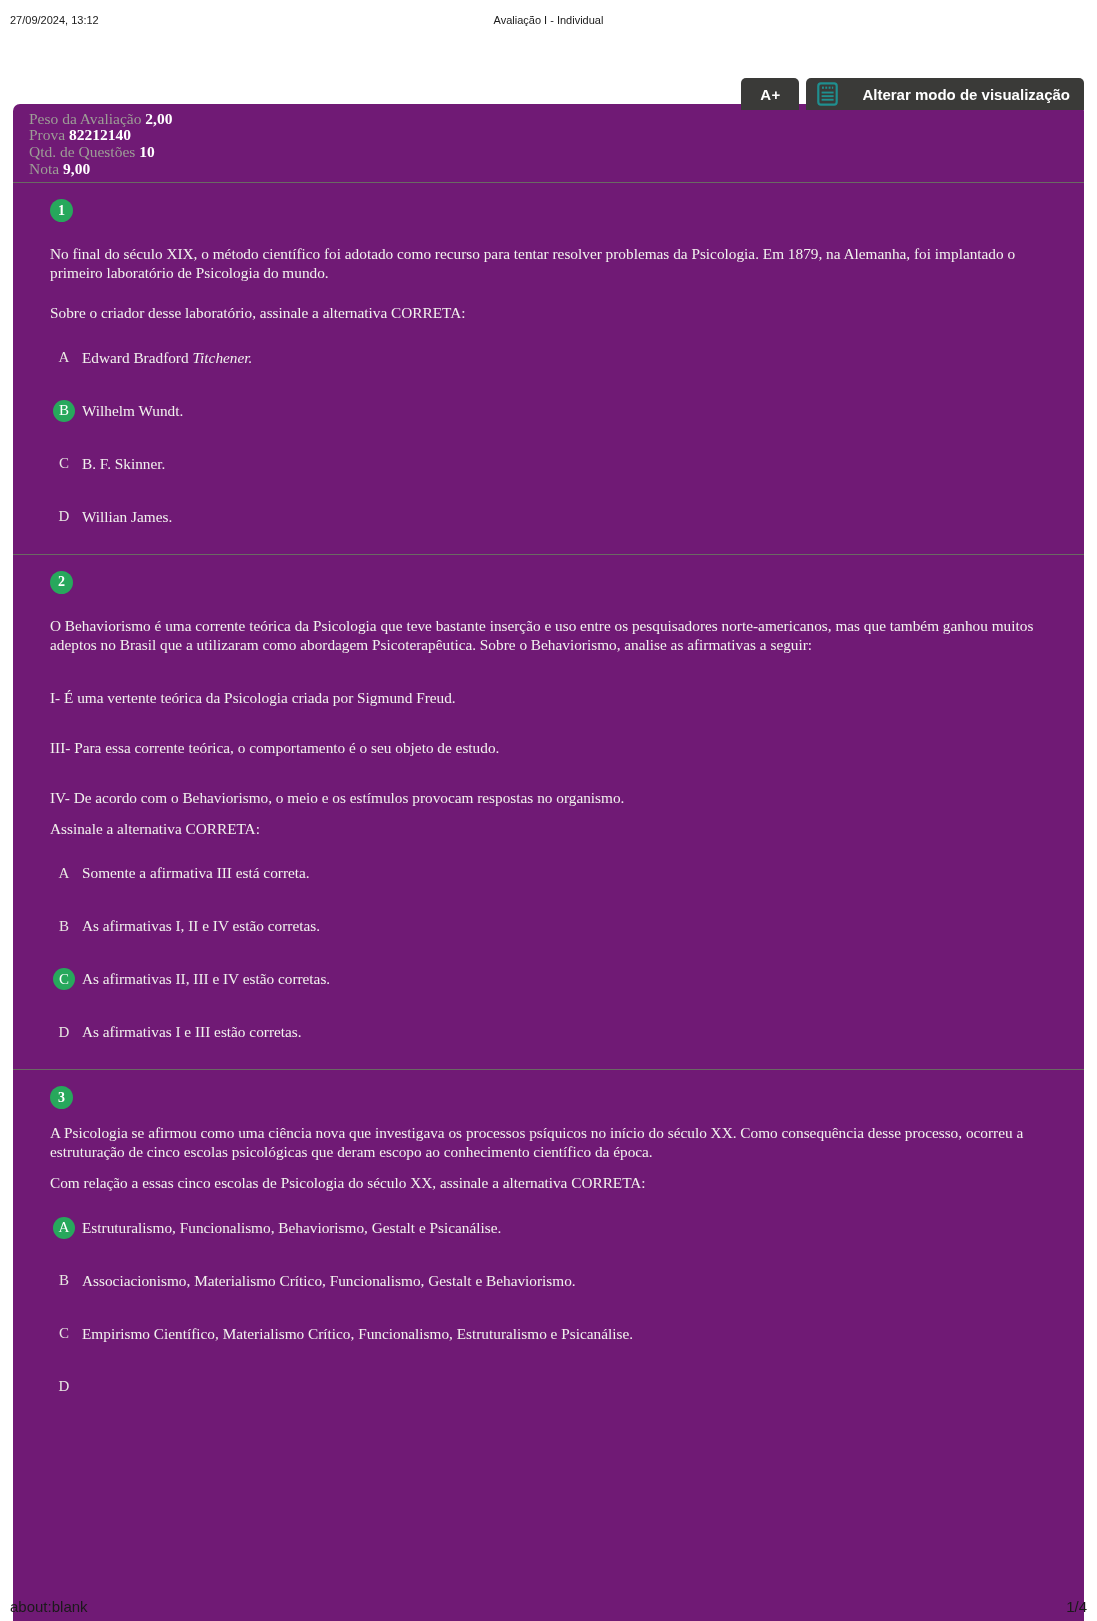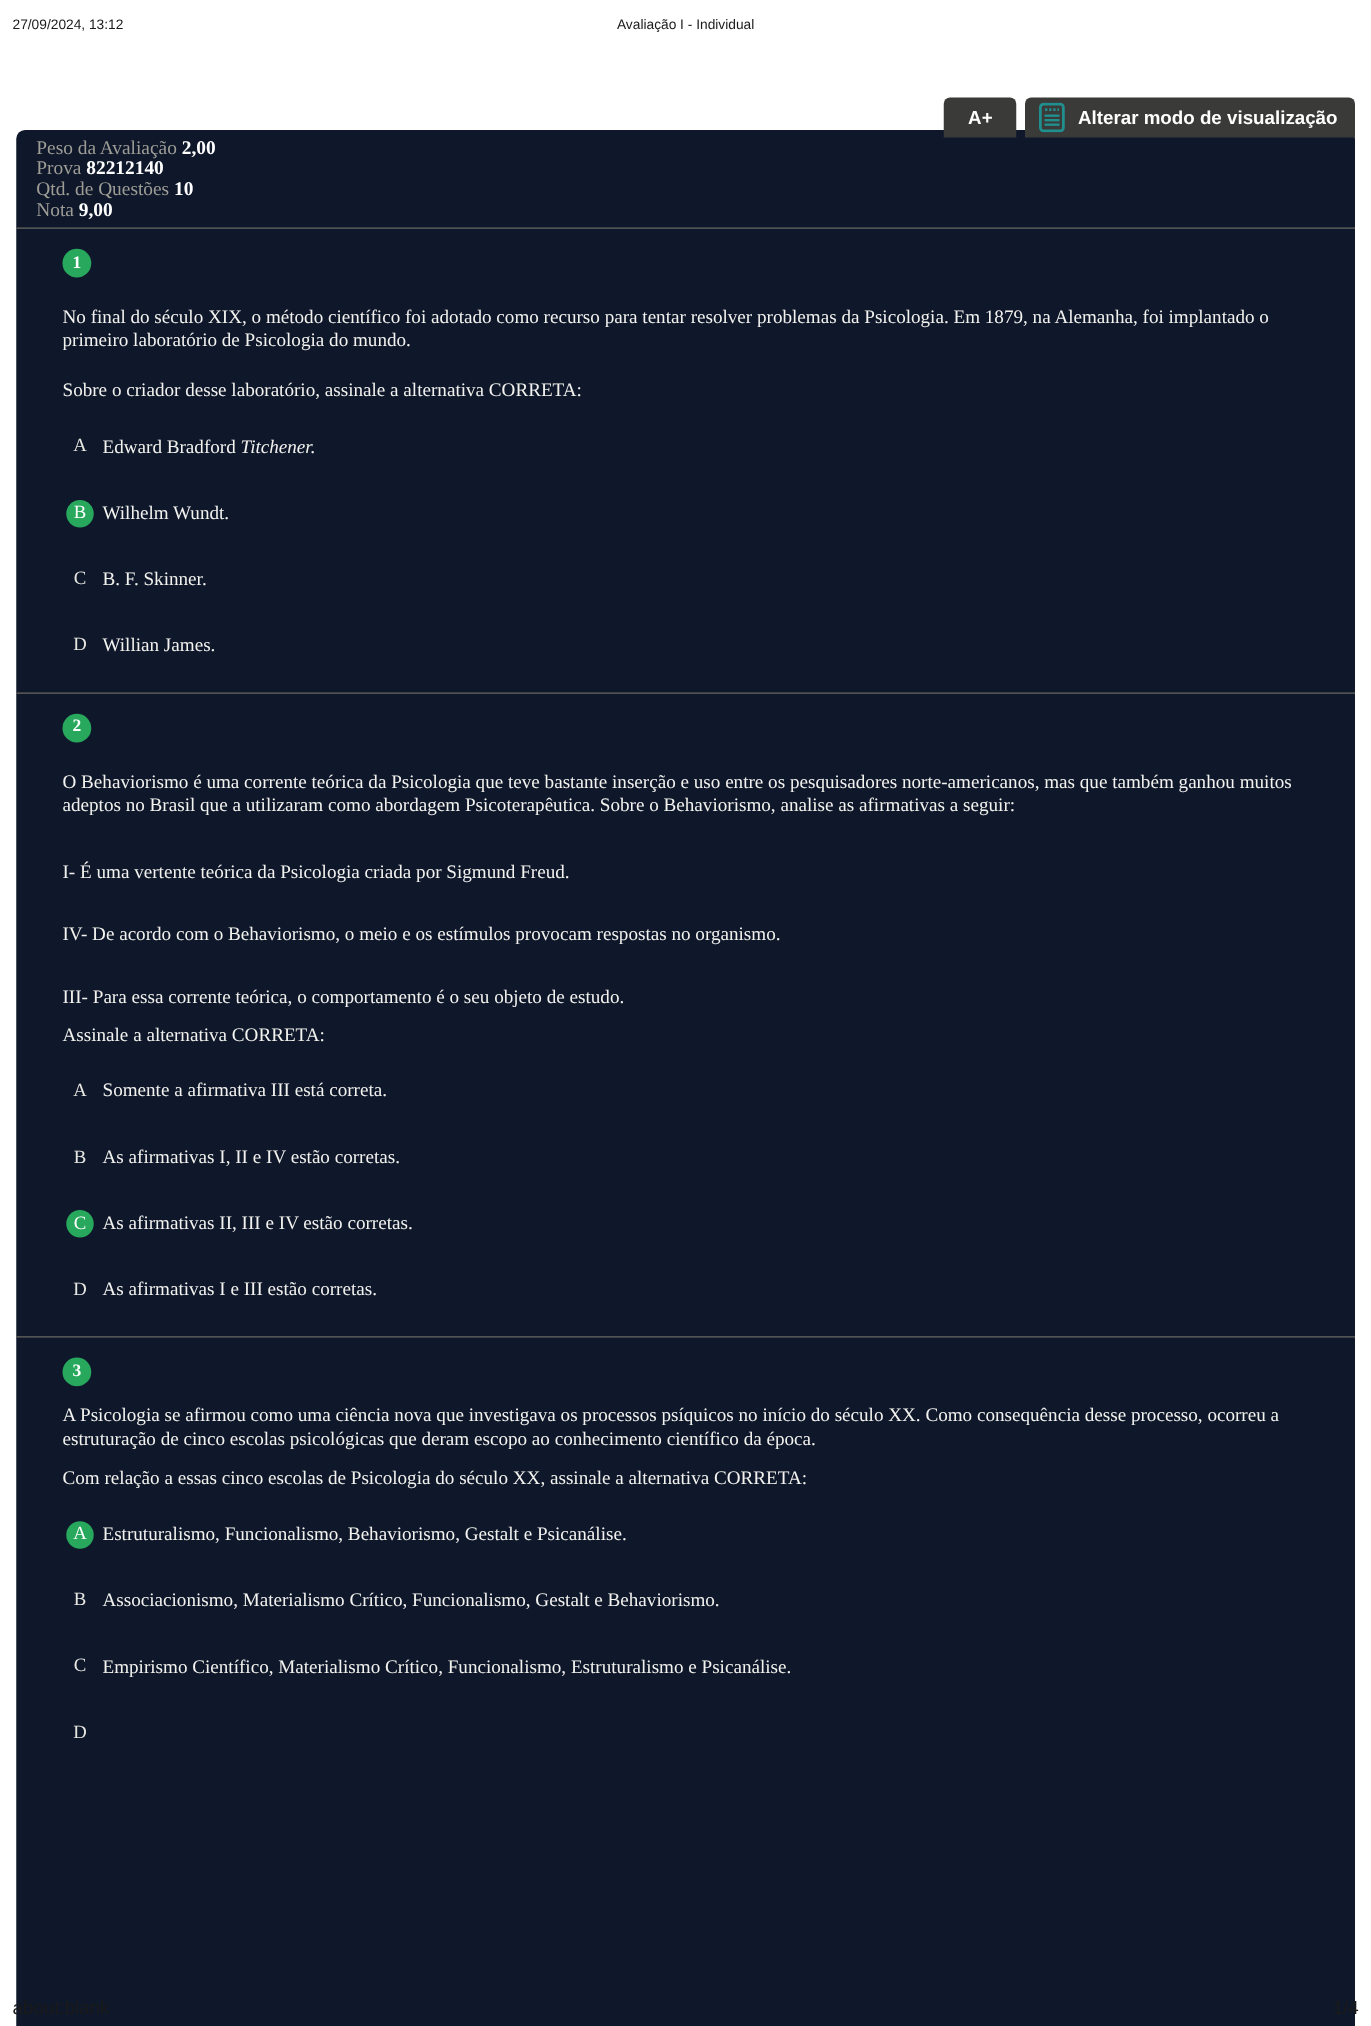--- a/index.html
+++ b/index.html
@@ -64,35 +64,35 @@
     align-items: center;
     justify-content: center;
     font-family: "Liberation Sans", sans-serif;
     font-size: 15px;
     font-weight: bold;
     cursor: pointer;
     padding: 0 14px;
     white-space: nowrap;
   }
   .btn-aplus { width: 58px; letter-spacing: .3px; }
-  .btn-mode { gap: 10px; padding: 0 14px 0 11px; font-weight: bold; }
+  .btn-mode { gap: 24px; padding: 0 14px 0 11px; font-weight: bold; }
   .mode-icon {
     width: 21px; height: 24px;
     display: block;
     flex: none;
   }
 
   
   .card-stack {
     position: absolute;
     top: 104px;
     left: 13px;
     right: 13px;
     bottom: 0;
-    background: #0f172a;
+    background: #701a75;
     border-radius: 7px 7px 0 0;
   }
 
   .meta {
     padding: 6px 0 5px 16px;
     font-family: "Liberation Serif", serif;
     font-size: 15.5px;
     line-height: 1.02;
     color: #ffffff;
   }
@@ -237,22 +237,22 @@
         </div>
       </div>
     </div>
   </div>
 
   <div class="card">
     <div class="qnum">2</div>
     <div class="q-body">
       <div class="q-stem">O Behaviorismo é uma corrente teórica da Psicologia que teve bastante inserção e uso entre os pesquisadores norte-americanos, mas que também ganhou muitos adeptos no Brasil que a utilizaram como abordagem Psicoterapêutica. Sobre o Behaviorismo, analise as afirmativas a seguir:</div>
       <div class="q-statement first">I- É uma vertente teórica da Psicologia criada por Sigmund Freud.</div>
+      <div class="q-statement">III- Para essa corrente teórica, o comportamento é o seu objeto de estudo.</div>
       <div class="q-statement">IV- De acordo com o Behaviorismo, o meio e os estímulos provocam respostas no organismo.</div>
-      <div class="q-statement">III- Para essa corrente teórica, o comportamento é o seu objeto de estudo.</div>
       <div class="q-prompt">Assinale a alternativa CORRETA:</div>
       <div class="options">
         <div class="opt">
           <span class="opt-letter">A</span>
           <span class="opt-text">Somente a afirmativa III está correta.</span>
         </div>
         <div class="opt">
           <span class="opt-letter">B</span>
           <span class="opt-text">As afirmativas I, II e IV estão corretas.</span>
         </div>

